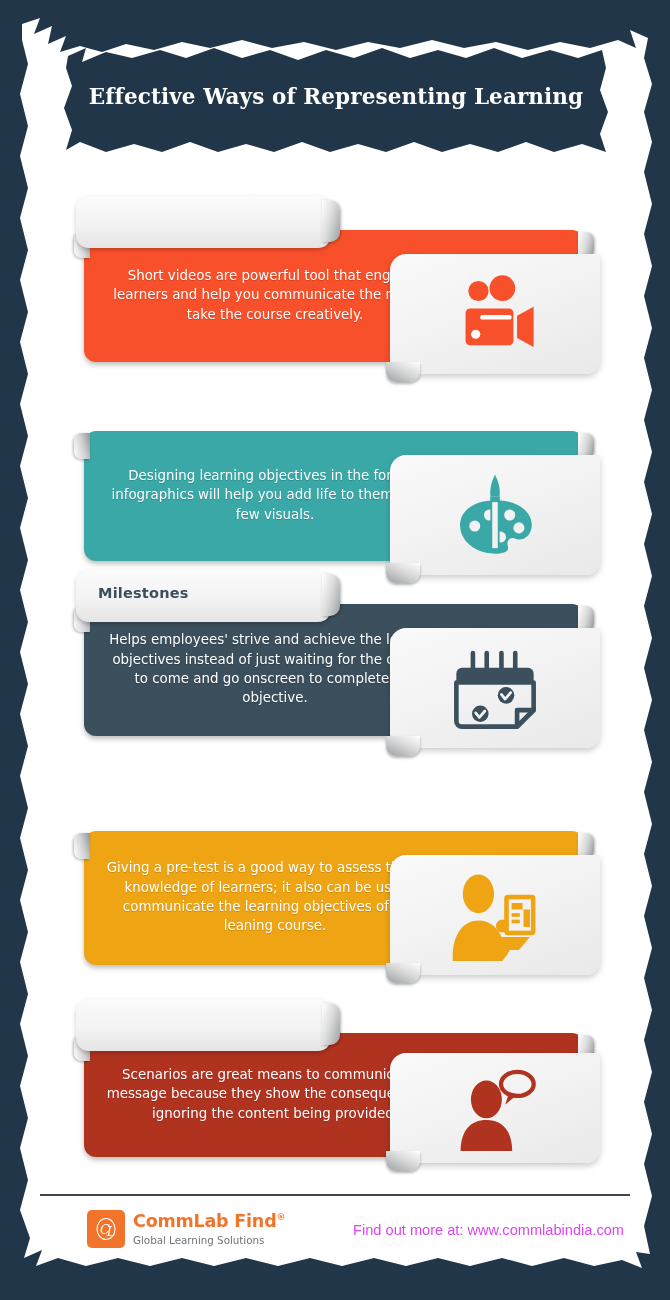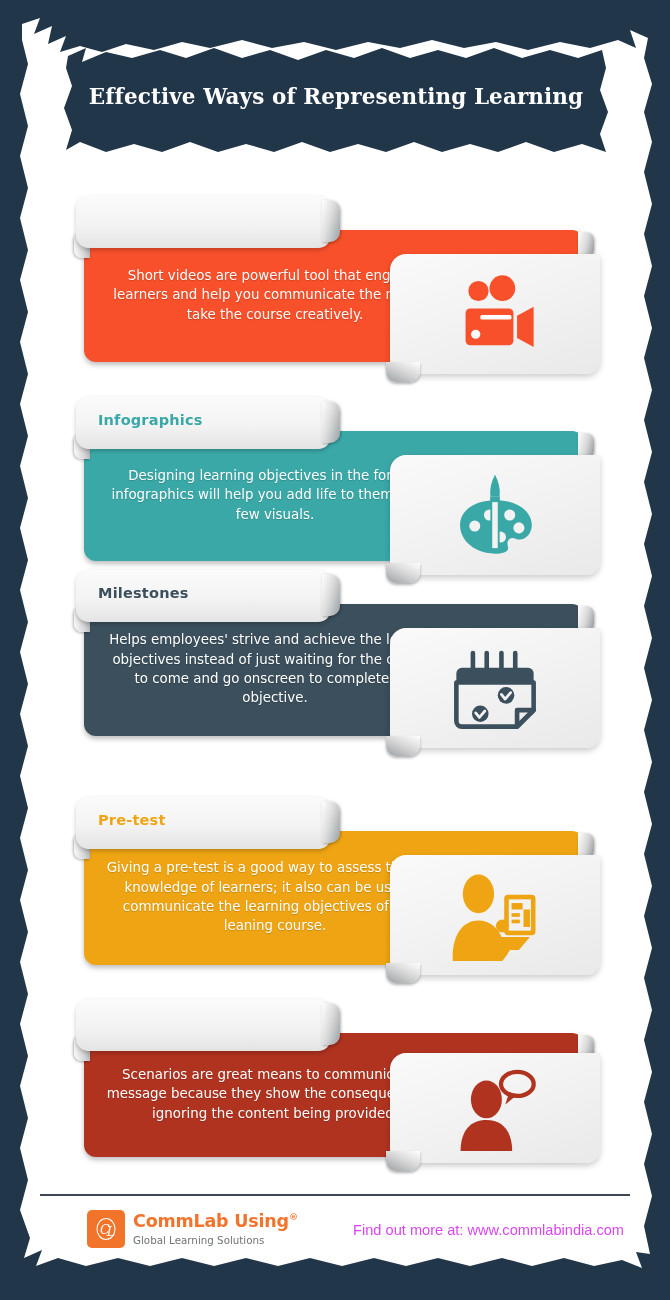--- a/index.html
+++ b/index.html
@@ -297,24 +297,20 @@
         <circle cx="58" cy="22" r="14" fill="#F8502A"></circle>
         <rect x="18" y="44" width="52" height="40" rx="5" fill="#F8502A"></rect>
         <rect x="34" y="51" width="34" height="5" rx="2" fill="#ffffff"></rect>
         <circle cx="29" cy="72" r="5" fill="#ffffff"></circle>
         <path d="M 74 52 L 92 42 L 92 86 L 74 76 Z" fill="#F8502A"></path>
       </svg>
     </div>
   </div>
 
   <div class="card card-2">
-    <div class="card-tab">
-      <span class="card-tab-label" style="color:#3BA8A8">Infographics</span>
-      <div class="tab-curl"></div>
-    </div>
     <div class="card-body" style="background:#3BA8A8">
       <div class="body-left-curl"></div>
       <div class="body-right-curl"></div>
       <div class="card-text">Designing learning objectives in the form of infographics will help you add life to them with a few visuals.</div>
     </div>
     <div class="icon-panel">
       <div class="icon-panel-curl"></div>
       <svg class="card-icon" viewBox="0 0 100 100" xmlns="http://www.w3.org/2000/svg">
         <path d="M 50 34 C 76 34 90 47 90 61 C 90 72 81 79 73 76 C 66 73 62 78 64 84
                  C 66 90 58 92 50 92 C 28 92 12 78 12 61 C 12 45 28 34 50 34 Z" fill="#3BA8A8"></path>
@@ -355,24 +351,20 @@
         <path d="M 74 92 L 74 74 L 92 74 Z" fill="none" stroke="#3B4F5C" stroke-width="5" stroke-linejoin="round"></path>
         <circle cx="62" cy="58" r="9" fill="#3B4F5C"></circle>
         <path d="M 57 57 L 61 62 L 67 55" stroke="#f2f2f2" stroke-width="3" fill="none" stroke-linecap="round" stroke-linejoin="round"></path>
         <circle cx="34" cy="78" r="9" fill="#3B4F5C"></circle>
         <path d="M 29 77 L 33 82 L 39 75" stroke="#f2f2f2" stroke-width="3" fill="none" stroke-linecap="round" stroke-linejoin="round"></path>
       </svg>
     </div>
   </div>
 
   <div class="card card-4">
-    <div class="card-tab">
-      <span class="card-tab-label" style="color:#EFA513">Pre-test</span>
-      <div class="tab-curl"></div>
-    </div>
     <div class="card-body" style="background:#EFA513">
       <div class="body-left-curl"></div>
       <div class="body-right-curl"></div>
       <div class="card-text">Giving a pre-test is a good way to assess the prior knowledge of learners; it also can be used to communicate the learning objectives of an e-leaning course.</div>
     </div>
     <div class="icon-panel">
       <div class="icon-panel-curl"></div>
       <svg class="card-icon" viewBox="0 0 100 100" xmlns="http://www.w3.org/2000/svg">
         <ellipse cx="32" cy="27" rx="17" ry="21" fill="#EFA513"></ellipse>
         <path d="M 4 96 C 4 70 16 56 32 56 C 44 56 54 64 58 76 L 64 92 L 58 100 L 4 100 Z" fill="#EFA513"></path>
@@ -414,21 +406,21 @@
     <div id="logo-block">
       <div id="logo-mark">
         <svg width="30" height="30" viewBox="0 0 40 40" xmlns="http://www.w3.org/2000/svg">
           <ellipse cx="20" cy="20" rx="12" ry="14" fill="none" stroke="#ffffff" stroke-width="1.4"></ellipse>
           <text x="12" y="26" font-family="DejaVu Serif, serif" font-style="italic" font-size="17" fill="#ffffff">C</text>
           <text x="21" y="29" font-family="DejaVu Serif, serif" font-style="italic" font-size="17" fill="#ffffff">L</text>
         </svg>
       </div>
       <div id="logo-text">
         <div id="logo-name">
-          <span>CommLab Using</span><span id="logo-reg">®</span>
+          <span>CommLab Find</span><span id="logo-reg">®</span>
         </div>
         <div id="logo-tagline">Global Learning Solutions</div>
       </div>
     </div>
     <div id="footer-link">Find out more at: www.commlabindia.com</div>
   </div>
 
 </div>
 
 </body></html>

